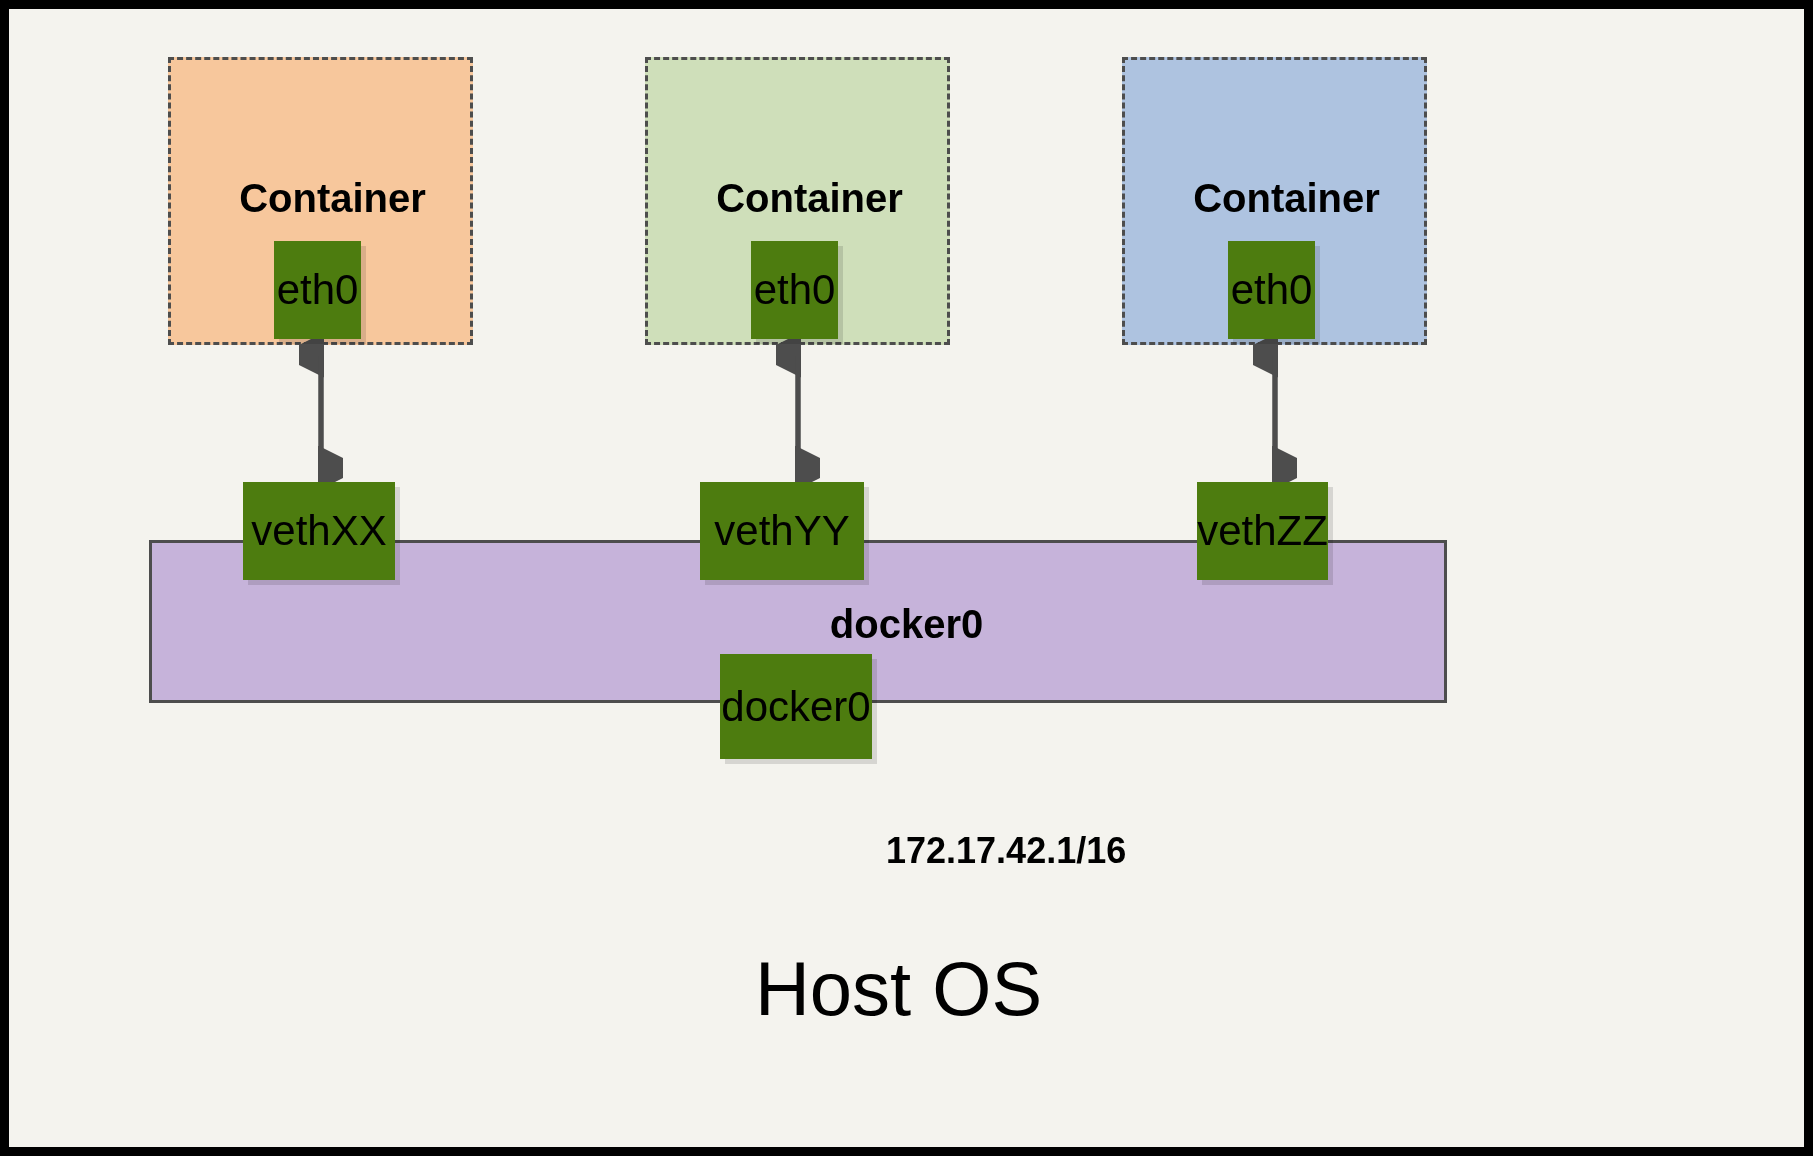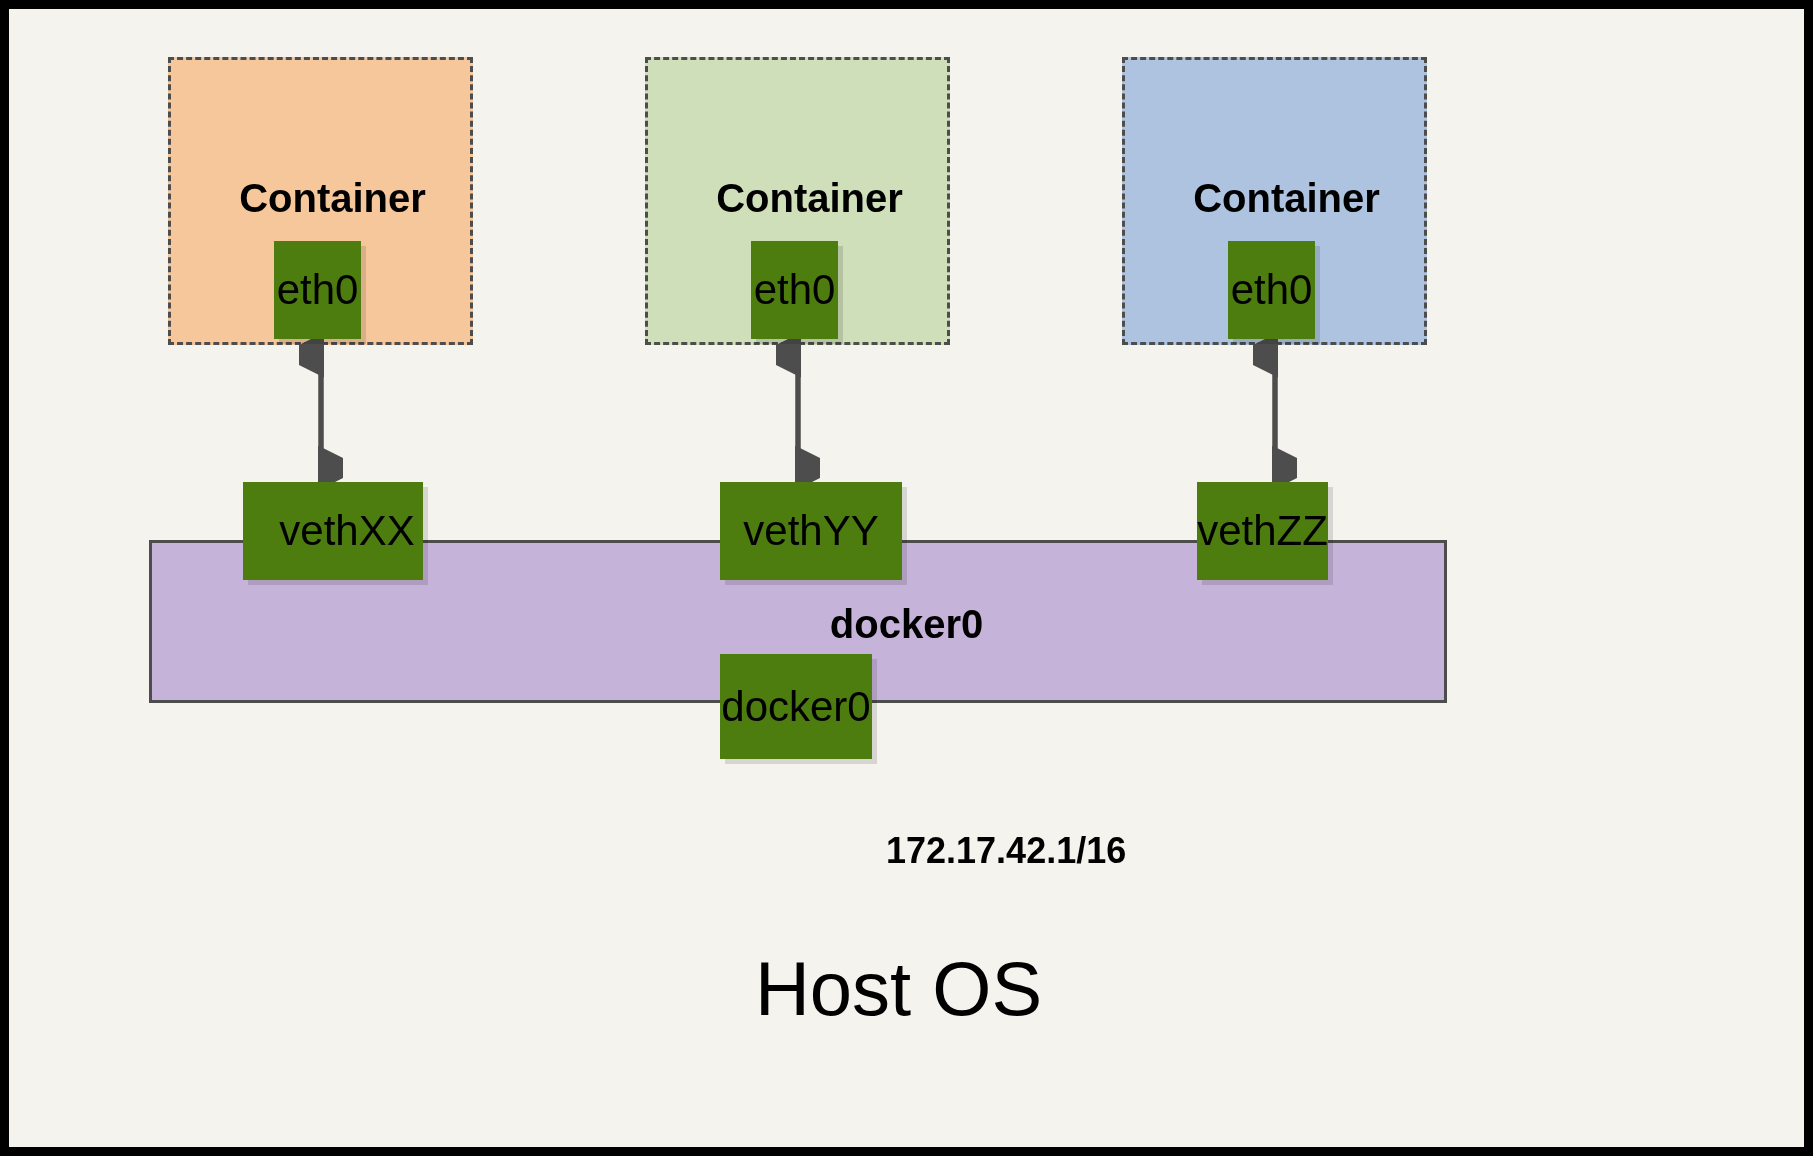--- a/index.html
+++ b/index.html
@@ -117,41 +117,41 @@
       <marker id="arrDn1" markerWidth="9" markerHeight="9" refX="4.5" refY="8.4" orient="auto" markerUnits="strokeWidth">
         <path d="M4.5,0 L9,9 L0,9 Z" fill="#4d4d4d"></path>
       </marker>
     </defs>
     <line x1="22" y1="128" x2="22" y2="16" stroke="#4d4d4d" stroke-width="5" marker-end="url(#arrUp1)"></line>
     <line x1="22" y1="17" x2="22" y2="129" stroke="#4d4d4d" stroke-width="5" marker-end="url(#arrDn1)"></line>
   </svg>
 
   <div class="note" style="left:265px; top:232px; width:87px; height:98px;">eth0</div>
 
-  <div class="note" style="left:234px; top:473px; width:152px; height:98px;padding-left:28px;">vethXX</div>
+  <div class="note" style="left:234px; top:473px; width:152px; height:98px;">vethXX</div>
 
   <div class="container-box" style="left:636px; top:48px; width:305px; height:288px; background:#cfdfba;"></div>
   <div class="container-title" style="left:636px; width:305px; top:167px;">Container</div>
 
   <svg class="arrow" style="left:767px; top:330px;" width="44" height="145" viewBox="0 0 44 145">
     <defs>
       <marker id="arrUp2" markerWidth="9" markerHeight="9" refX="4.5" refY="8.4" orient="auto" markerUnits="strokeWidth">
         <path d="M4.5,0 L9,9 L0,9 Z" fill="#4d4d4d"></path>
       </marker>
       <marker id="arrDn2" markerWidth="9" markerHeight="9" refX="4.5" refY="8.4" orient="auto" markerUnits="strokeWidth">
         <path d="M4.5,0 L9,9 L0,9 Z" fill="#4d4d4d"></path>
       </marker>
     </defs>
     <line x1="22" y1="128" x2="22" y2="16" stroke="#4d4d4d" stroke-width="5" marker-end="url(#arrUp2)"></line>
     <line x1="22" y1="17" x2="22" y2="129" stroke="#4d4d4d" stroke-width="5" marker-end="url(#arrDn2)"></line>
   </svg>
 
   <div class="note" style="left:742px; top:232px; width:87px; height:98px;">eth0</div>
 
-  <div class="note" style="left:711px; top:473px; width:182px; height:98px;">vethYY</div>
+  <div class="note" style="left:691px; top:473px; width:164px; height:98px;">vethYY</div>
 
   <div class="container-box" style="left:1113px; top:48px; width:305px; height:288px; background:#aec3e0;"></div>
   <div class="container-title" style="left:1113px; width:305px; top:167px;">Container</div>
 
   <svg class="arrow" style="left:1244px; top:330px;" width="44" height="145" viewBox="0 0 44 145">
     <defs>
       <marker id="arrUp3" markerWidth="9" markerHeight="9" refX="4.5" refY="8.4" orient="auto" markerUnits="strokeWidth">
         <path d="M4.5,0 L9,9 L0,9 Z" fill="#4d4d4d"></path>
       </marker>
       <marker id="arrDn3" markerWidth="9" markerHeight="9" refX="4.5" refY="8.4" orient="auto" markerUnits="strokeWidth">

